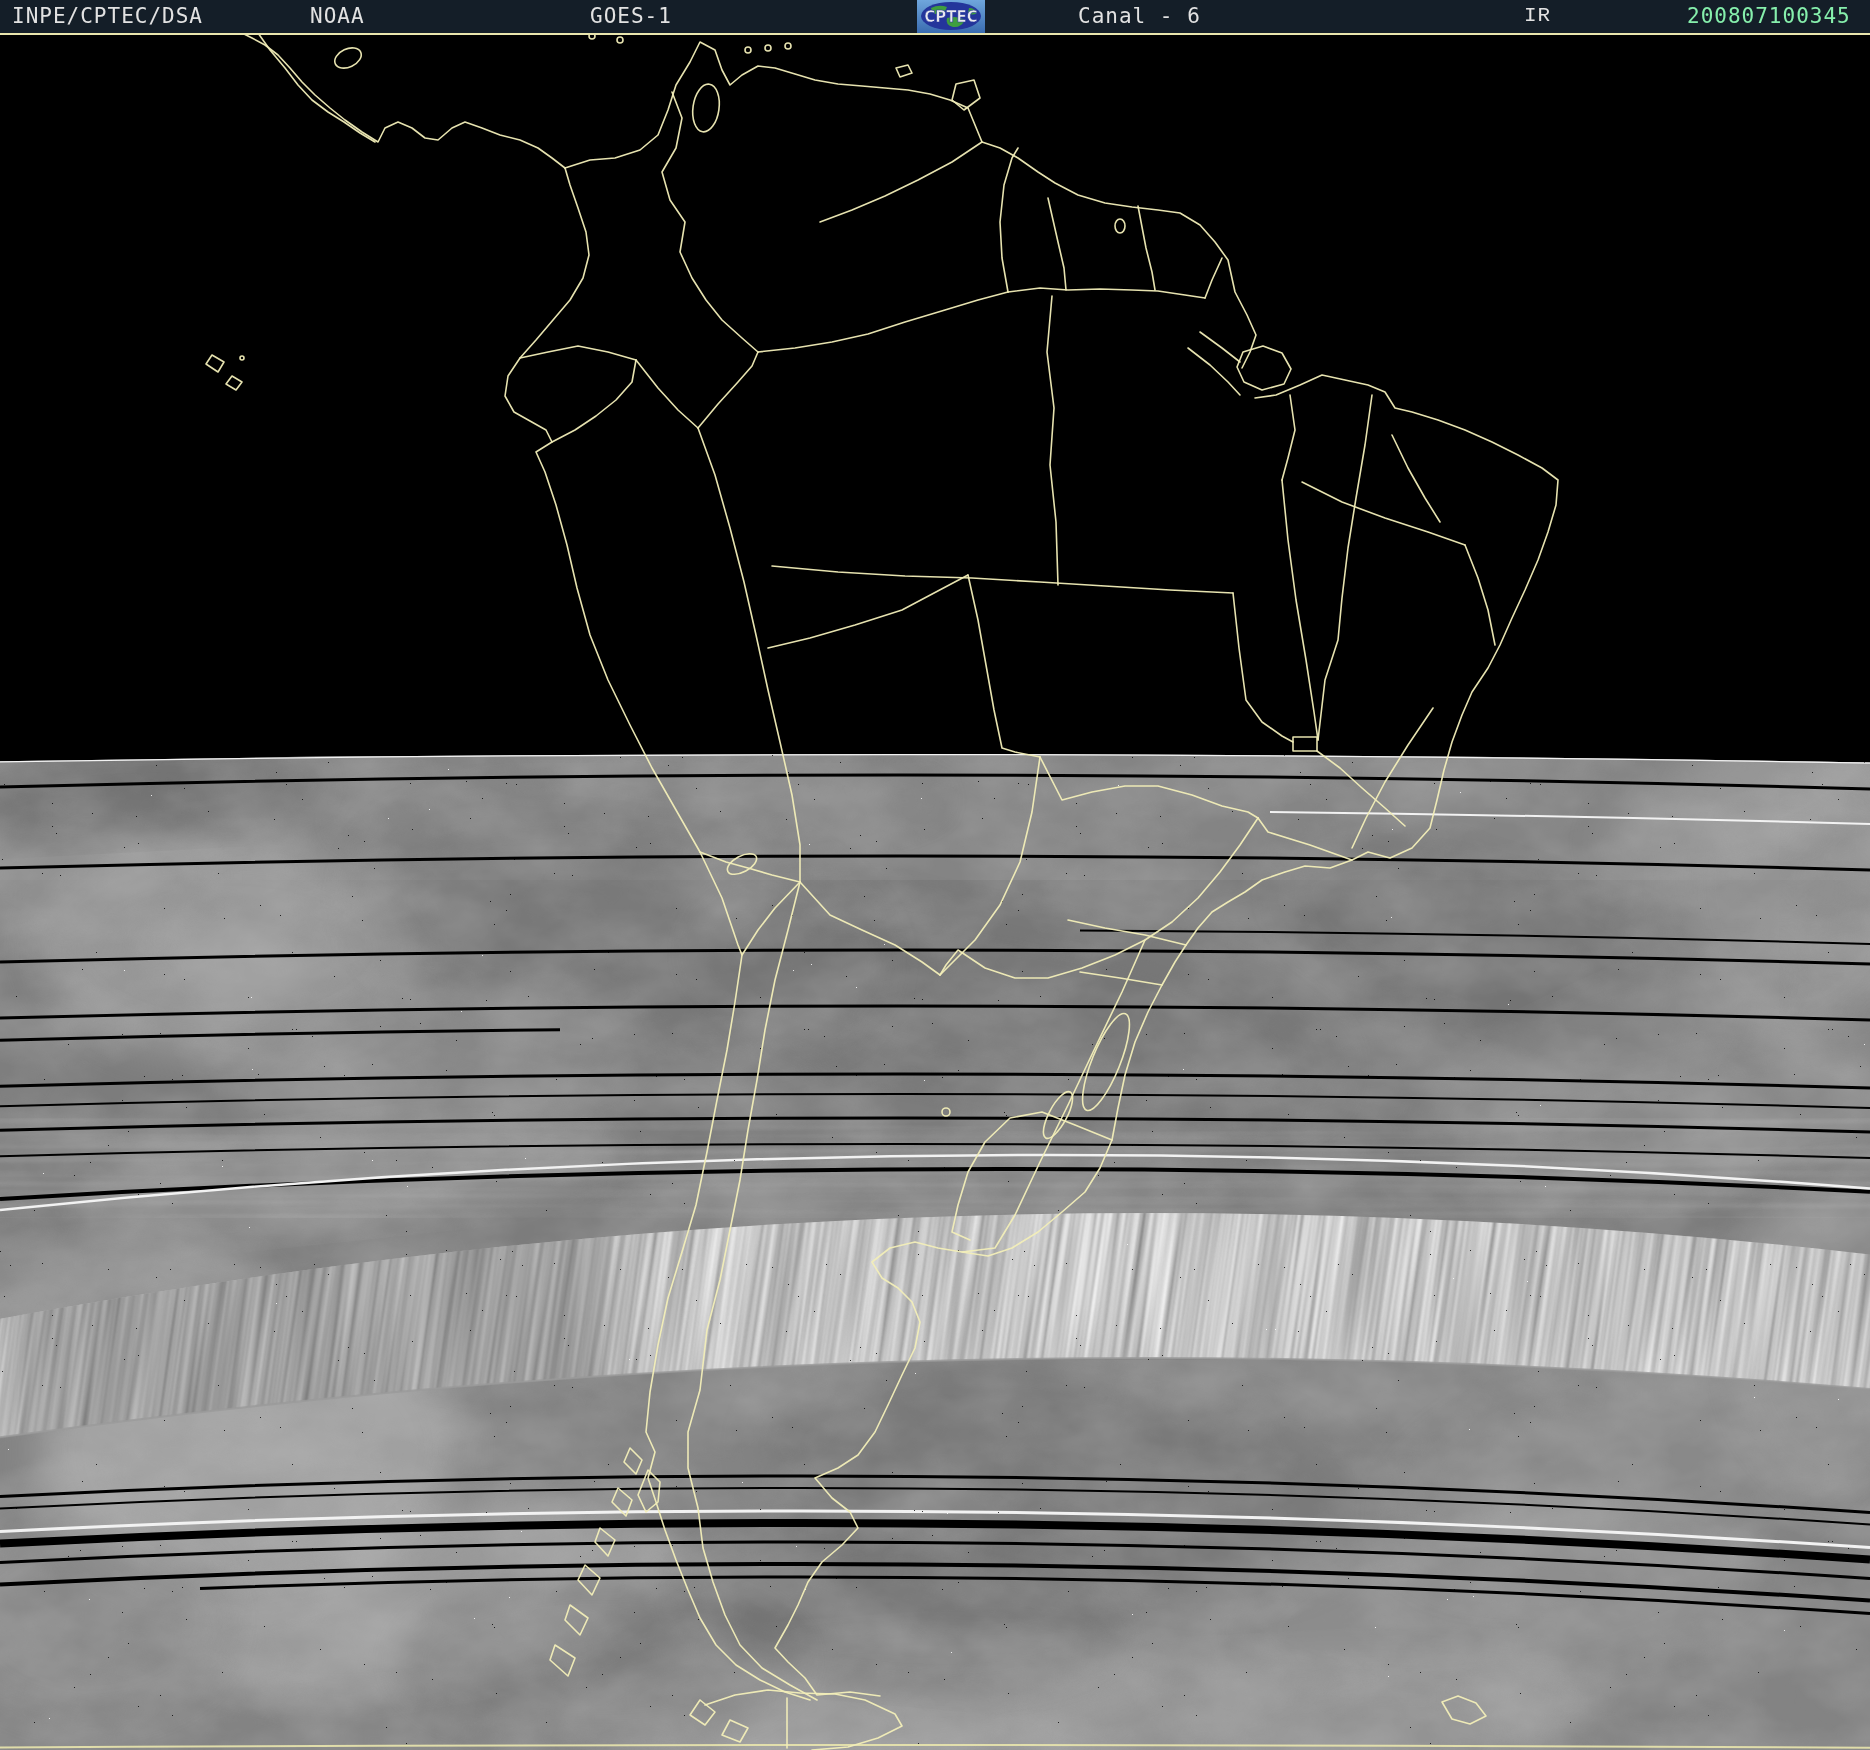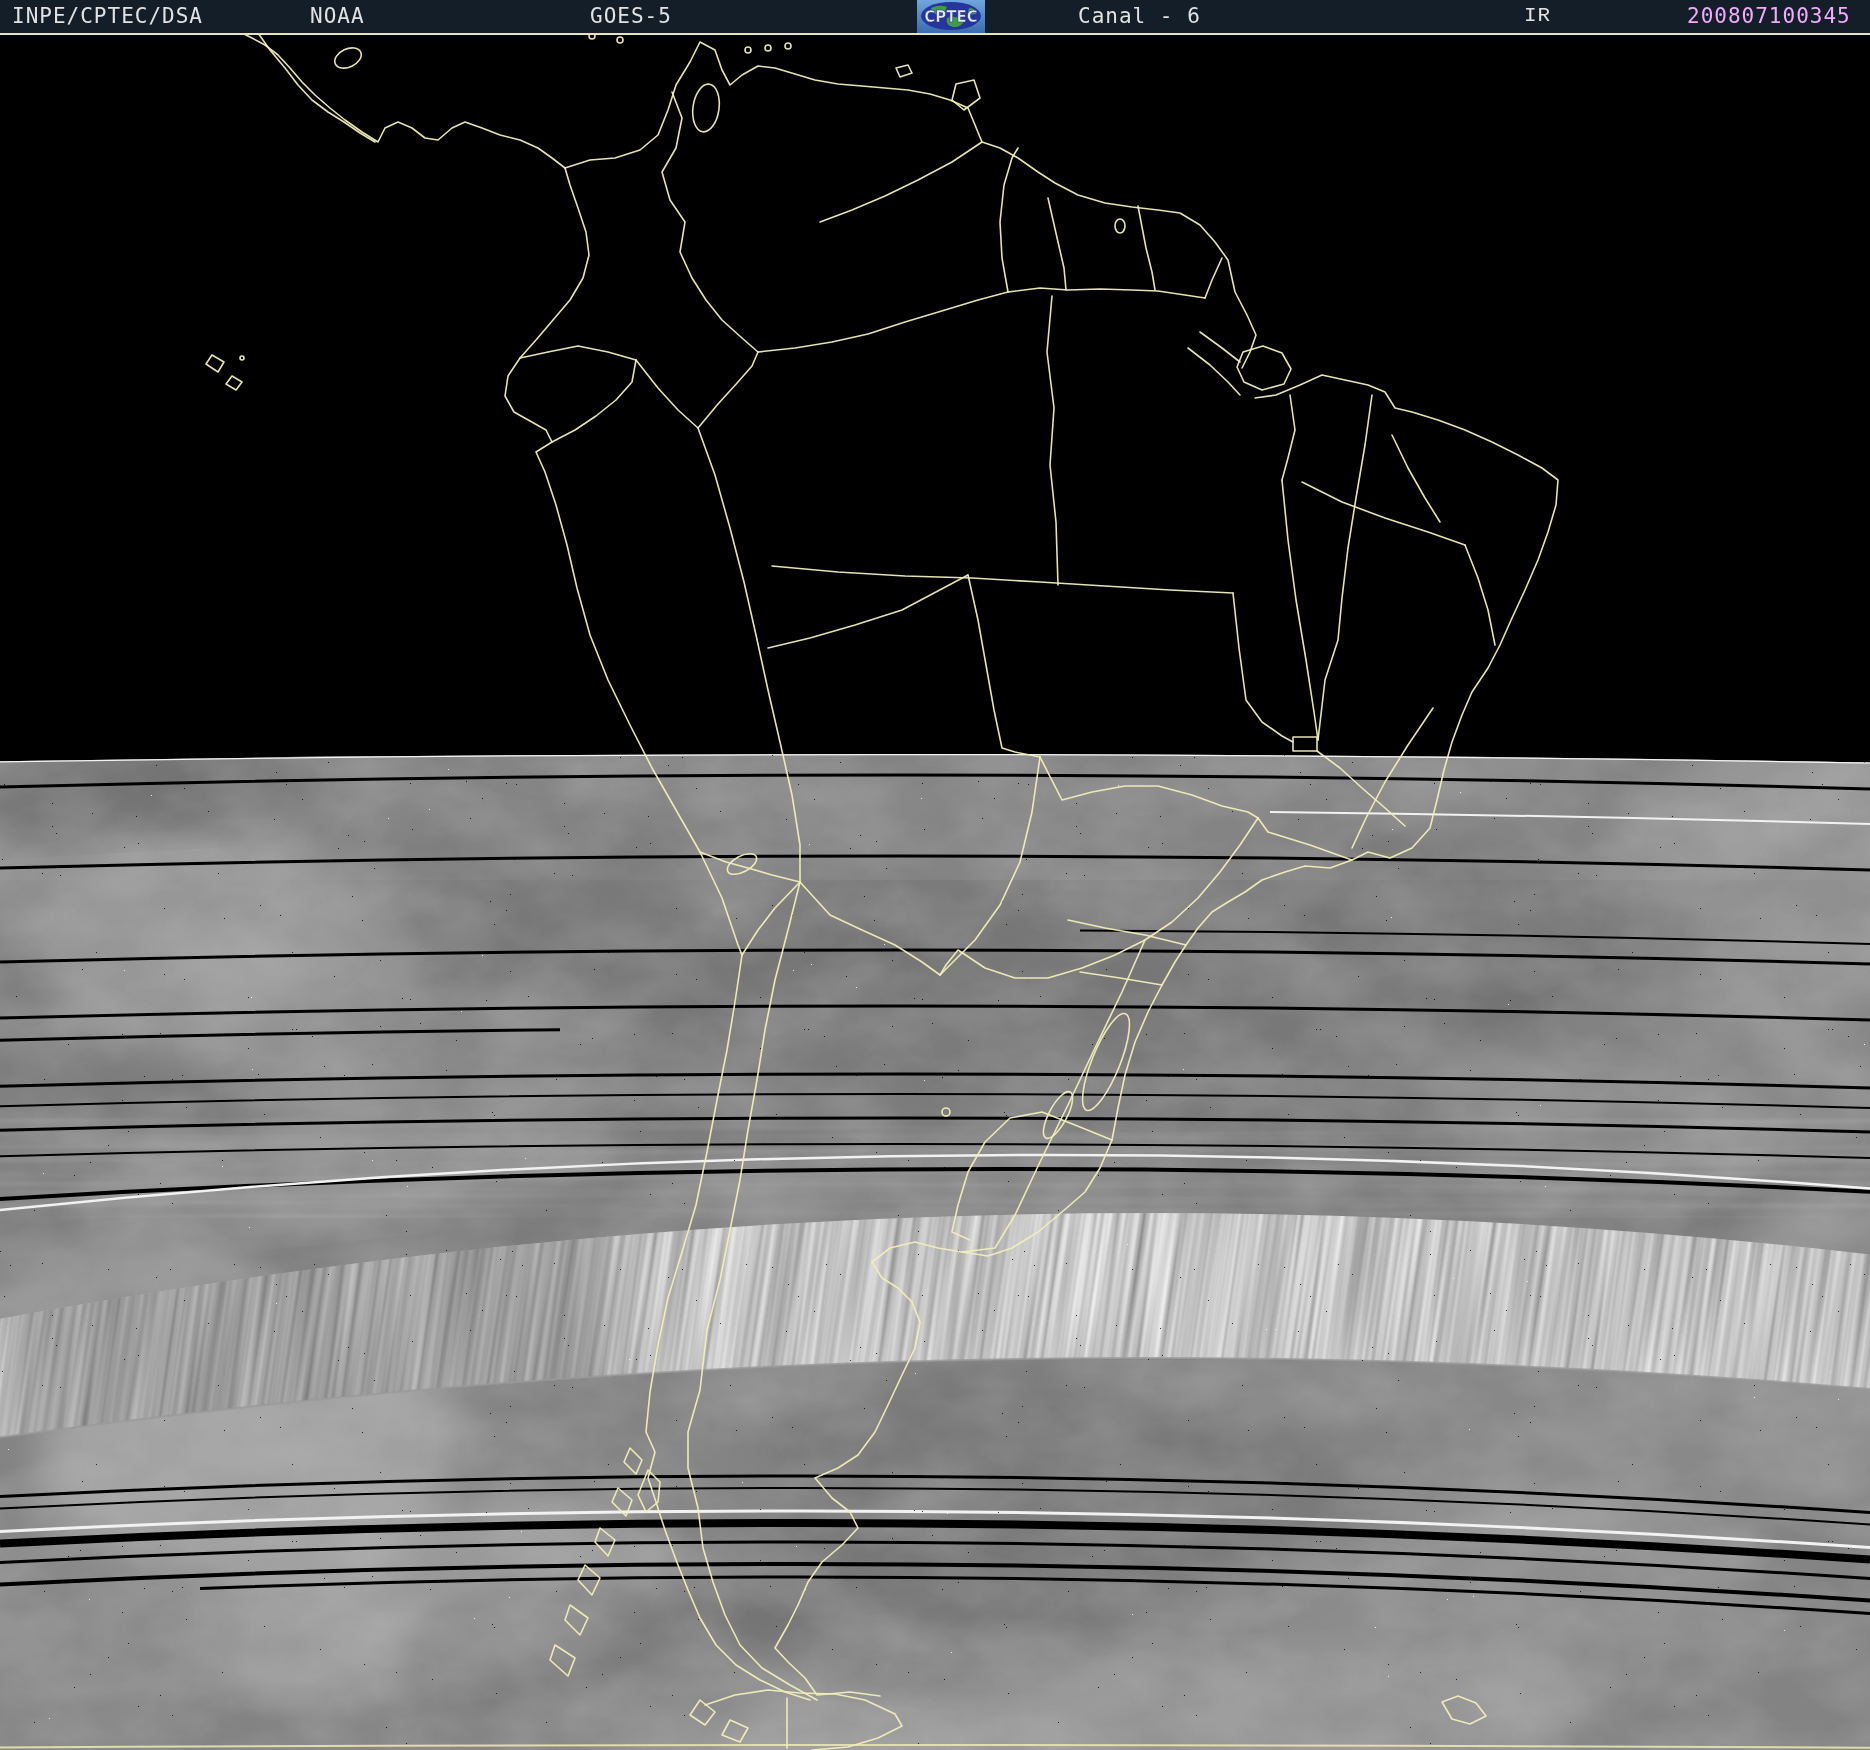--- a/index.html
+++ b/index.html
@@ -11,24 +11,24 @@
   #logo{position:absolute;top:0;height:33px;}
 </style>
 </head>
 <body>
 
 <div id="stage">
 
   <div id="header" style="background: rgb(20, 30, 40);">
     <span class="hitem" style="left: 12px; color: rgb(226, 226, 226);">INPE/CPTEC/DSA</span>
     <span class="hitem" style="left: 282px; color: rgb(226, 226, 226); margin-left: 28px;">NOAA</span>
-    <span class="hitem" style="left: 590px; color: rgb(226, 226, 226);">GOES-5</span>
+    <span class="hitem" style="left: 590px; color: rgb(226, 226, 226);">GOES-1</span>
     <span class="hitem" style="left: 1078px; color: rgb(226, 226, 226);">Canal - 6</span>
     <span class="hitem" style="left: 1524px; color: rgb(226, 226, 226); font-family: Liberation Mono, monospace;">IR</span>
-    <span class="hitem" style="left: 1687px; color: #f0abfc;">200807100345</span>
+    <span class="hitem" style="left: 1687px; color: #86efac;">200807100345</span>
     <svg id="logo" width="68" height="33" viewBox="0 0 68 33" style="left: 917px;">
       <defs>
         <linearGradient id="lg" x1="0" y1="0" x2="0" y2="1">
           <stop offset="0" id="lg0" stop-color="#6fa6dc"></stop>
             <stop offset="1" id="lg1" stop-color="#3a6cb0"></stop>
         </linearGradient>
       </defs>
       <rect id="logo-bg" x="0" y="0" width="68" height="33" fill="url(#lg)"></rect>
       <ellipse id="logo-ell" cx="34" cy="16" rx="30" ry="14" fill="#24359b"></ellipse>
       <path id="logo-land1" d="M14,8 q8,-4 16,-1 q-2,6 -8,7 q-7,1 -8,-6 Z" fill="#3f9e3f"></path>

